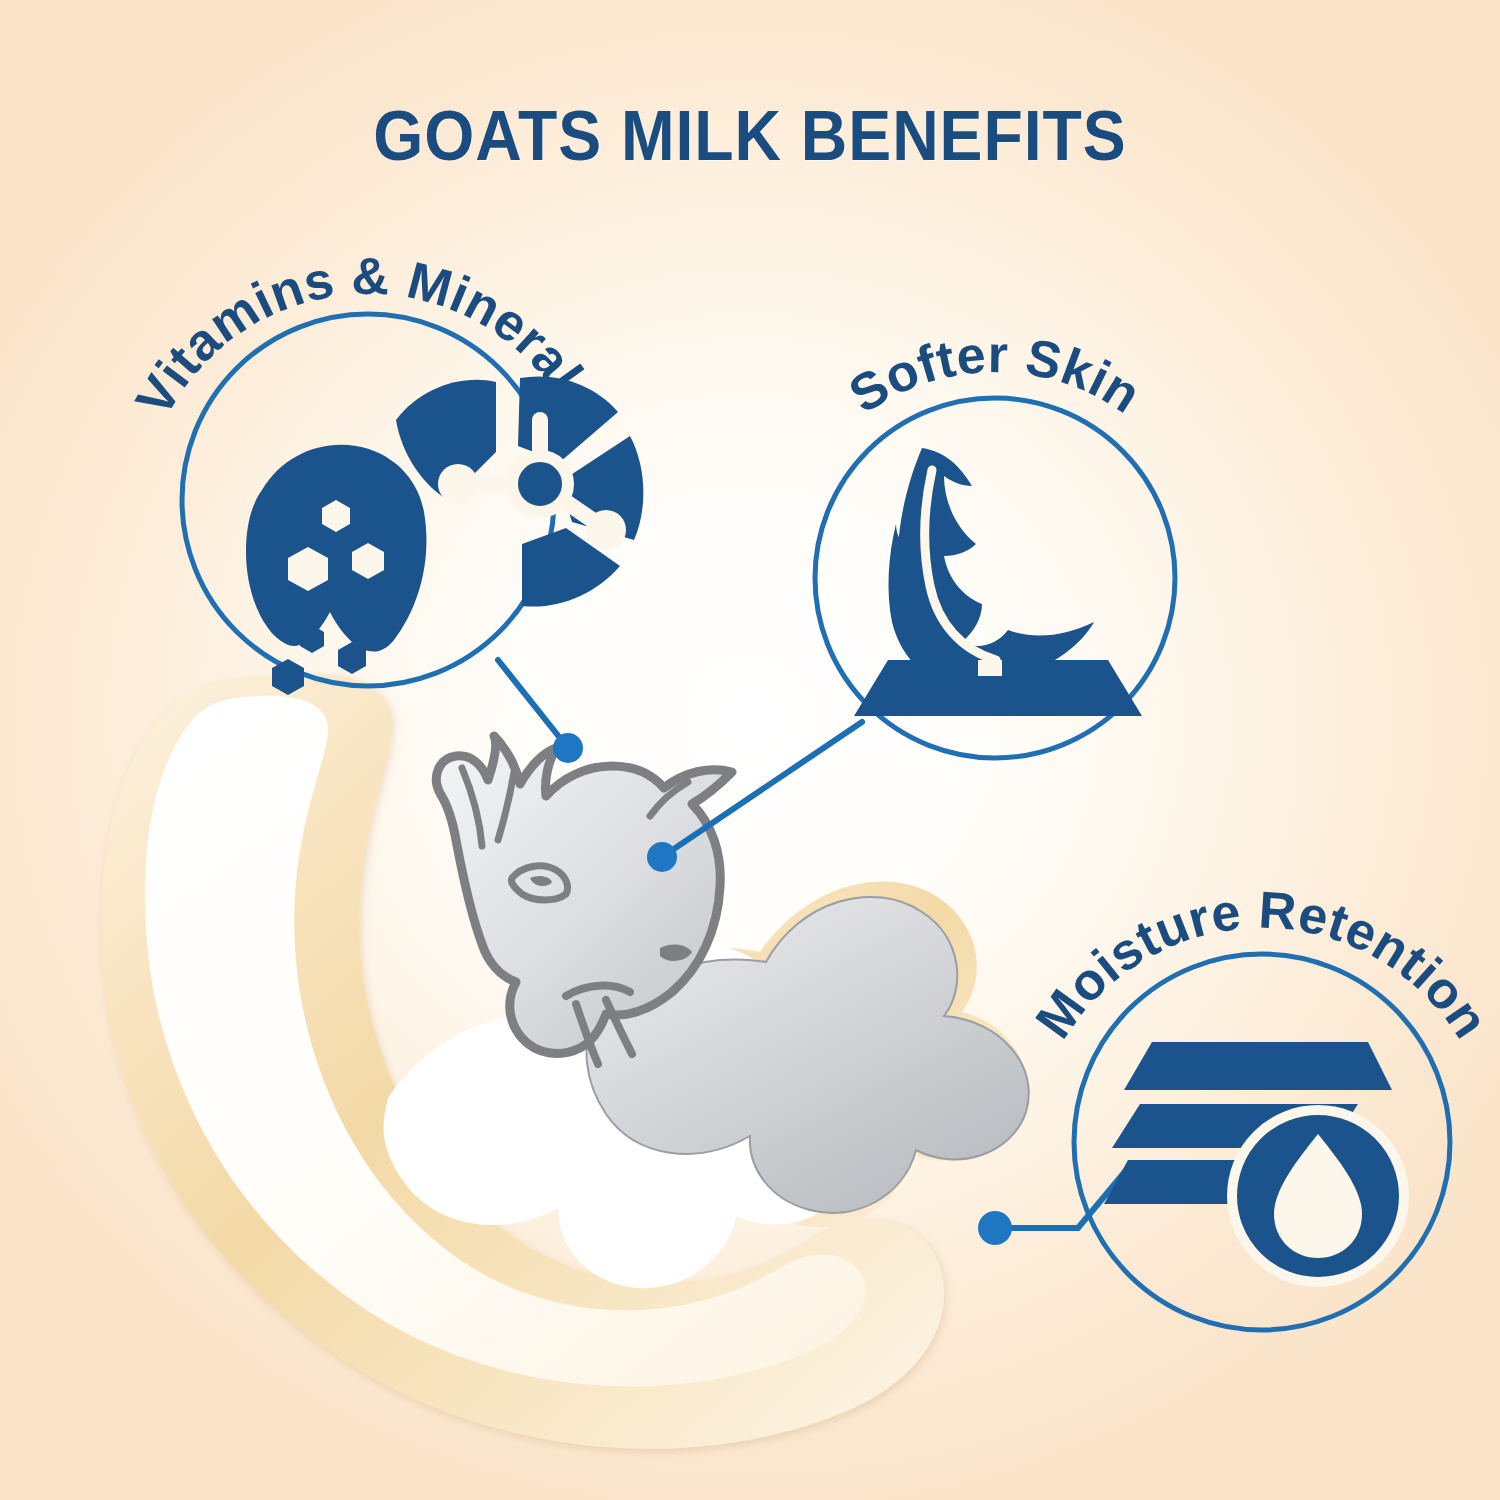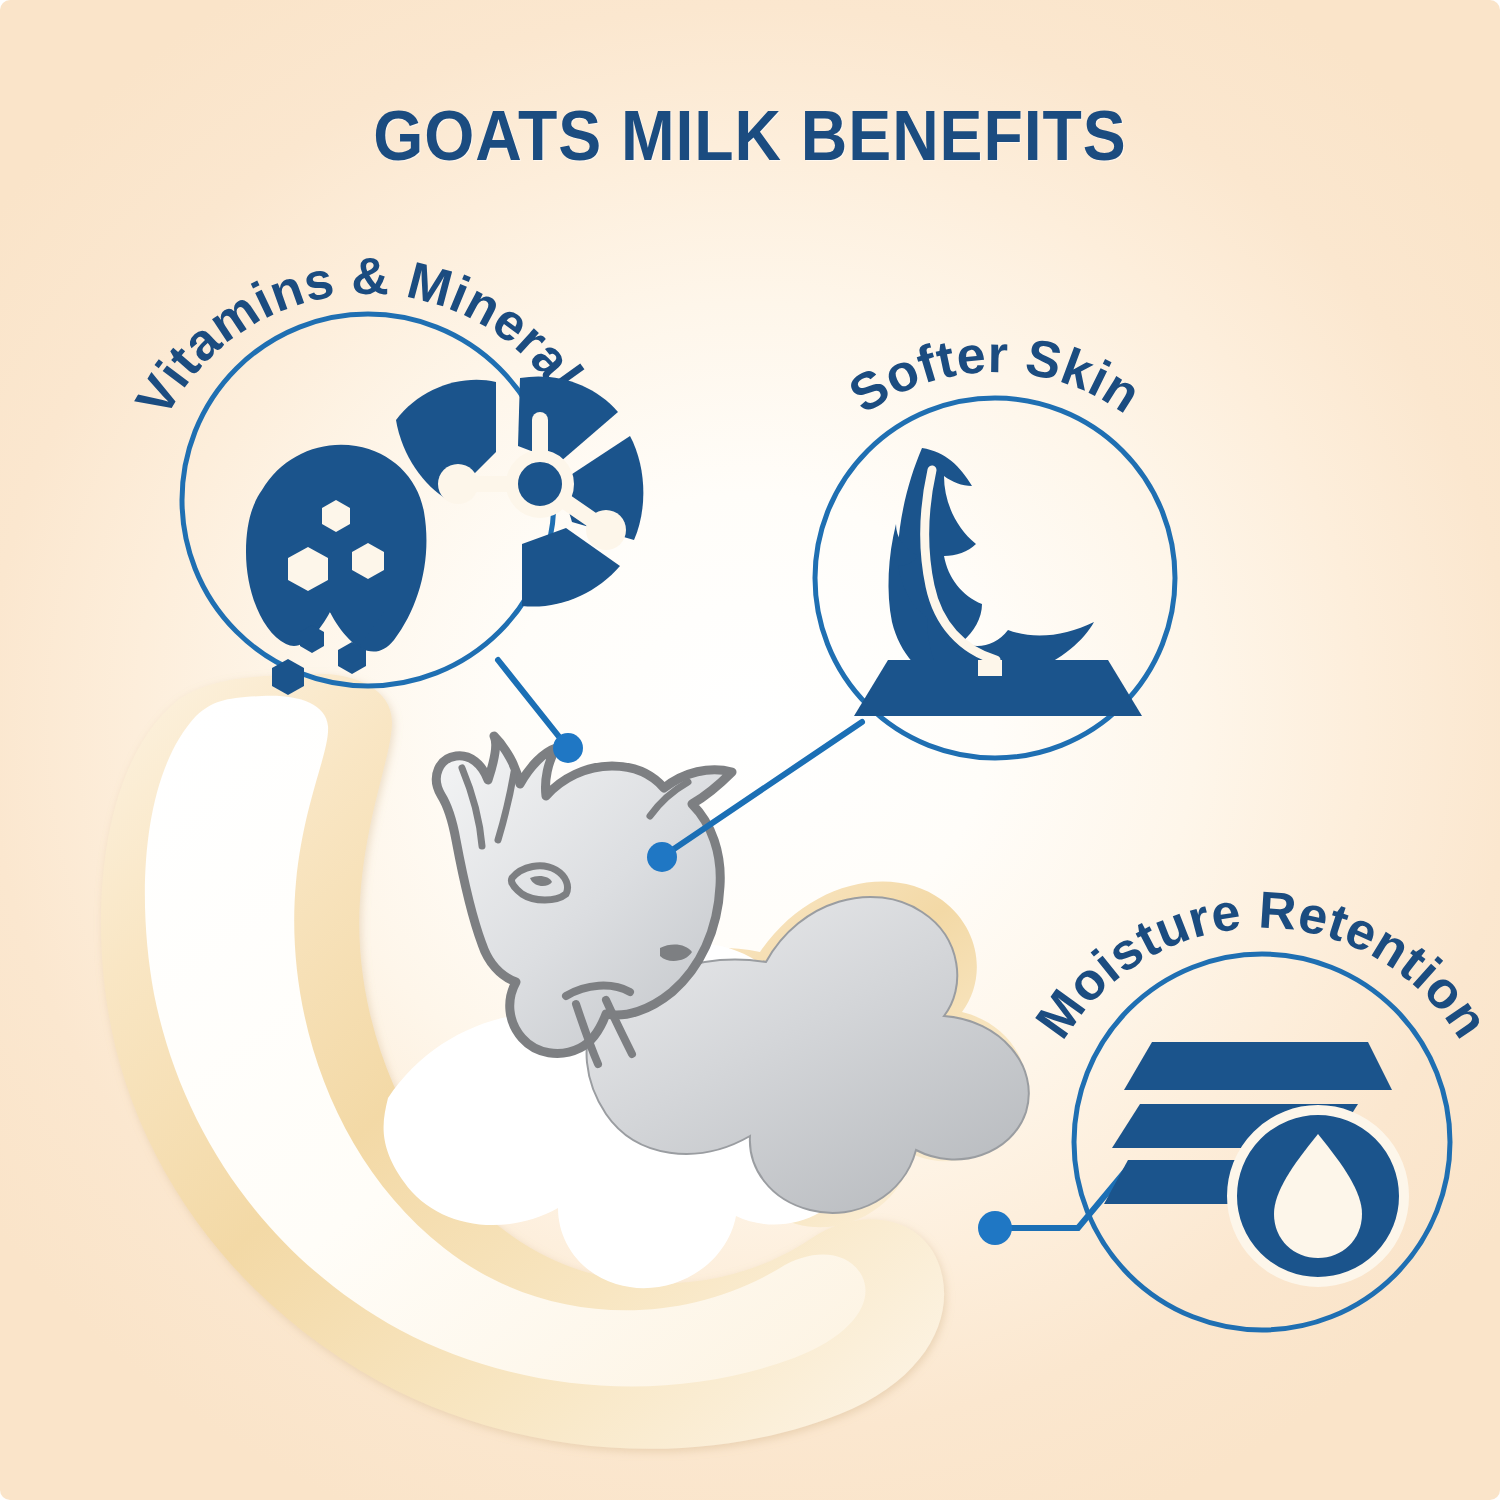--- a/index.html
+++ b/index.html
@@ -15,21 +15,20 @@
     overflow: hidden;
     font-family: "Liberation Sans", sans-serif;
     background:
       radial-gradient(ellipse 62% 58% at 50% 48%,
         #ffffff 0%,
         #fffdf9 26%,
         #fef6ea 48%,
         #fdeedb 66%,
         #fbe7cf 82%,
         #fae4c9 100%);
-    border-radius: 10px;
   }
 
   
   #title {
     position: absolute;
     top: 96px;
     left: 0;
     width: 1500px;
     text-align: center;
     font-size: 70px;

